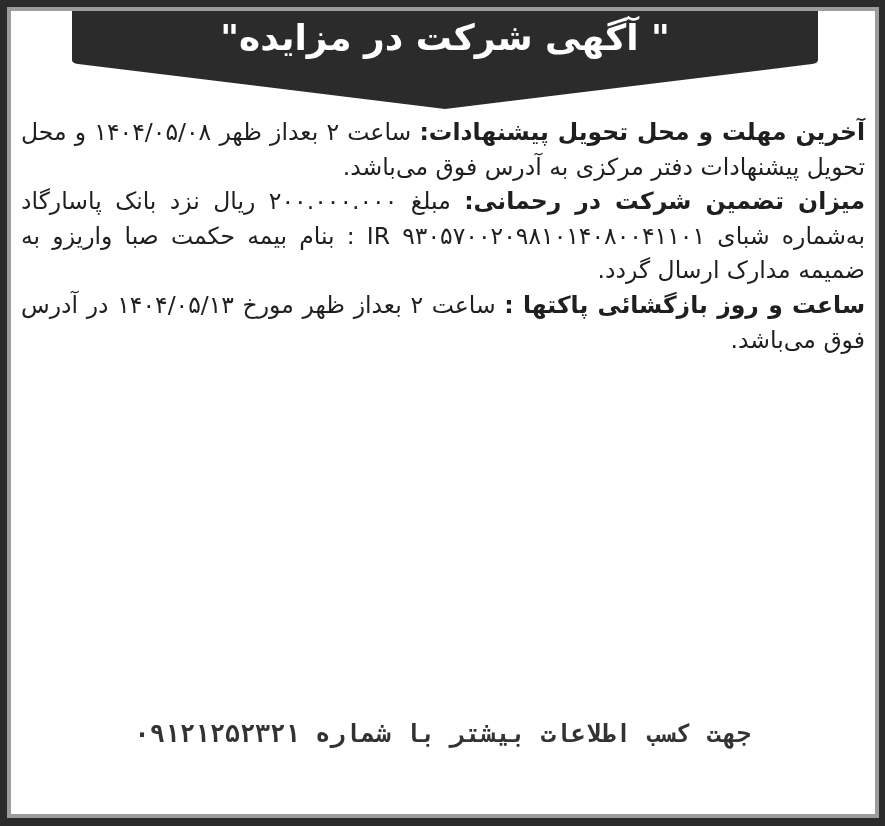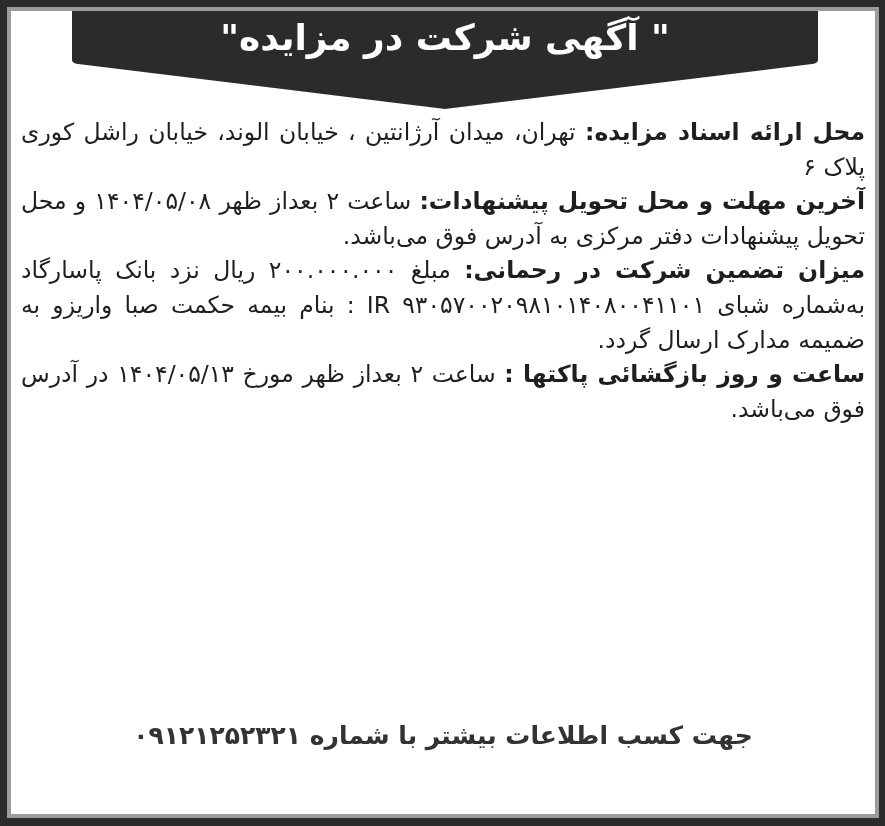--- a/index.html
+++ b/index.html
@@ -40,40 +40,36 @@
     }
     .para { margin: 0; text-align: justify; text-align-last: right; }
     .lbl { font-weight: bold; }
     .footer {
       position: absolute; left: 0; right: 0; top: 702px;
       direction: rtl; text-align: center;
       color: #333333; font-weight: bold;
       font-size: 25px; line-height: 46px;
       font-family: "DejaVu Sans", sans-serif;
     }
-    .footer div { white-space: nowrap; }
+    .footer div { white-space: nowrap; font-family: Liberation Mono, monospace; }
   </style>
 </head>
 <body>
 
 <div class="frame">
   <div class="paper">
 
     <div class="banner">
       <svg width="746" height="98" viewBox="0 0 746 98">
         <path d="M0 0 H746 V49 Q746 52 740 53 L373 98 L6 53 Q0 52 0 49 Z" fill="#2b2b2b"></path>
       </svg>
       <div class="banner-title">" آگهی شرکت در مزایده"</div>
     </div>
 
     <div class="body-text">
-      <p class="para">
-        <span class="lbl">محل ارائه اسناد مزایده:</span>
-        <span>تهران، میدان آرژانتین ، خیابان الوند، خیابان راشل کوری پلاک ۶</span>
-      </p>
       <p class="para">
         <span class="lbl">آخرین مهلت و محل تحویل پیشنهادات:</span>
         <span>ساعت ۲ بعداز ظهر ۱۴۰۴/۰۵/۰۸ و محل تحویل پیشنهادات دفتر مرکزی به آدرس فوق می‌باشد.</span>
       </p>
       <p class="para">
         <span class="lbl">میزان تضمین شرکت در رحمانی:</span>
         <span>مبلغ ۲۰۰.۰۰۰.۰۰۰ ریال نزد بانک پاسارگاد به‌شماره شبای IR ۹۳۰۵۷۰۰۲۰۹۸۱۰۱۴۰۸۰۰۴۱۱۰۱ : بنام بیمه حکمت صبا واریزو به ضمیمه مدارک ارسال گردد.</span>
       </p>
       <p class="para">
         <span class="lbl">ساعت و روز بازگشائی پاکتها :</span>

